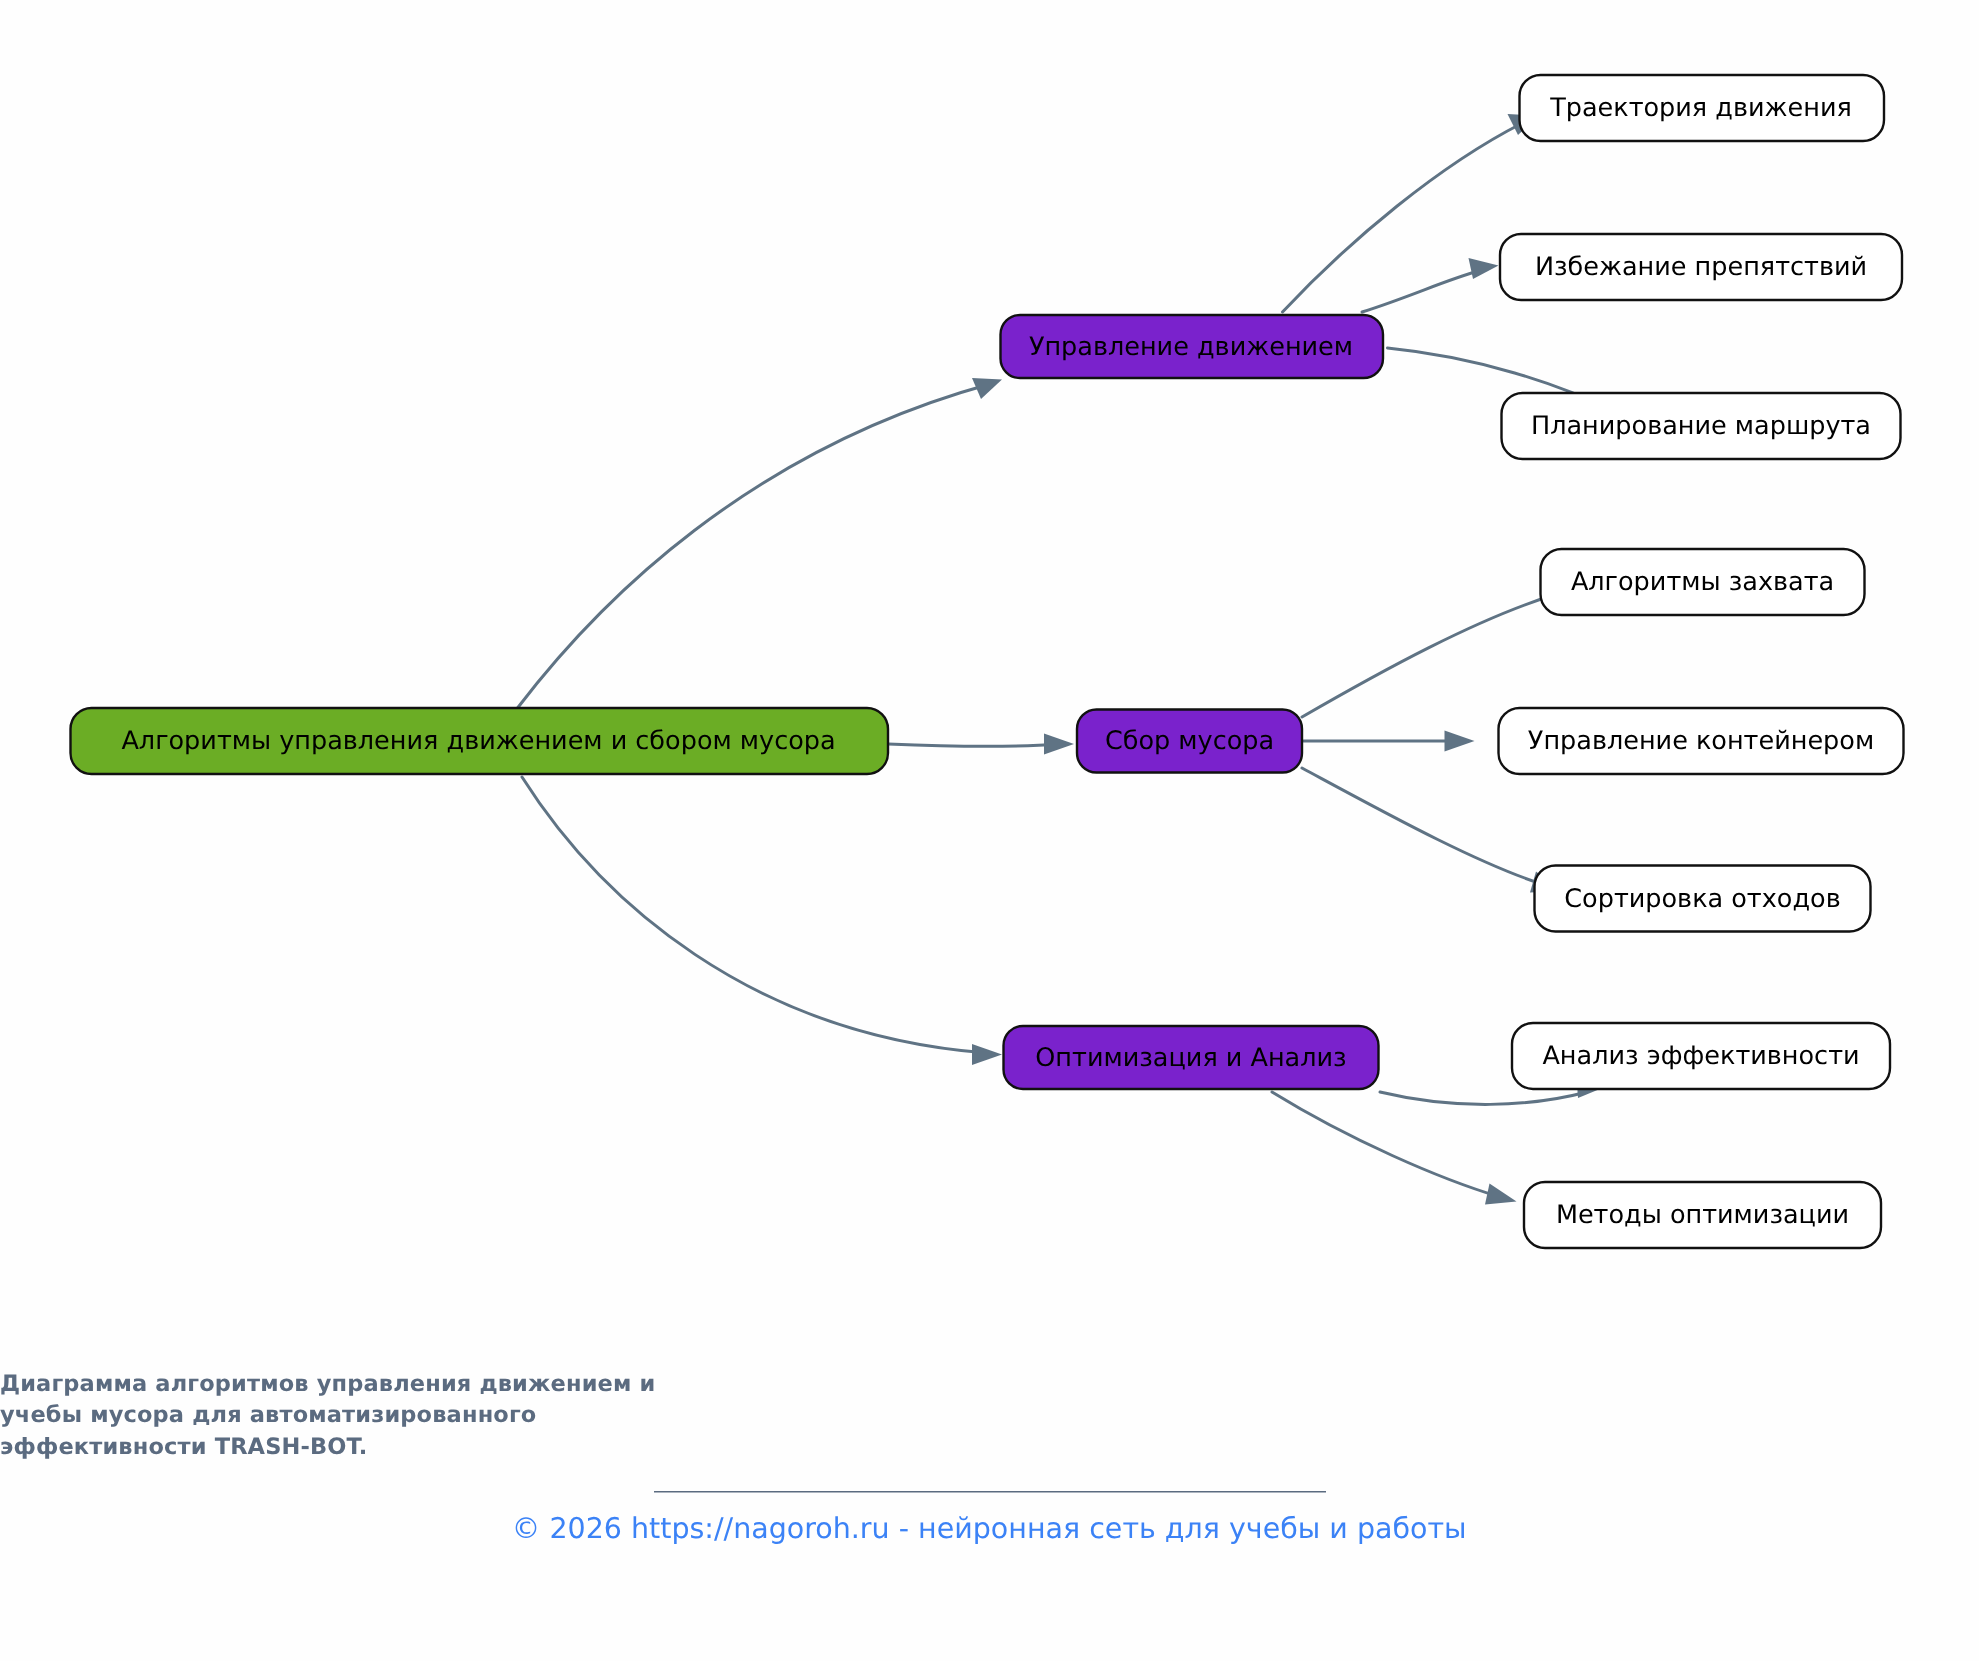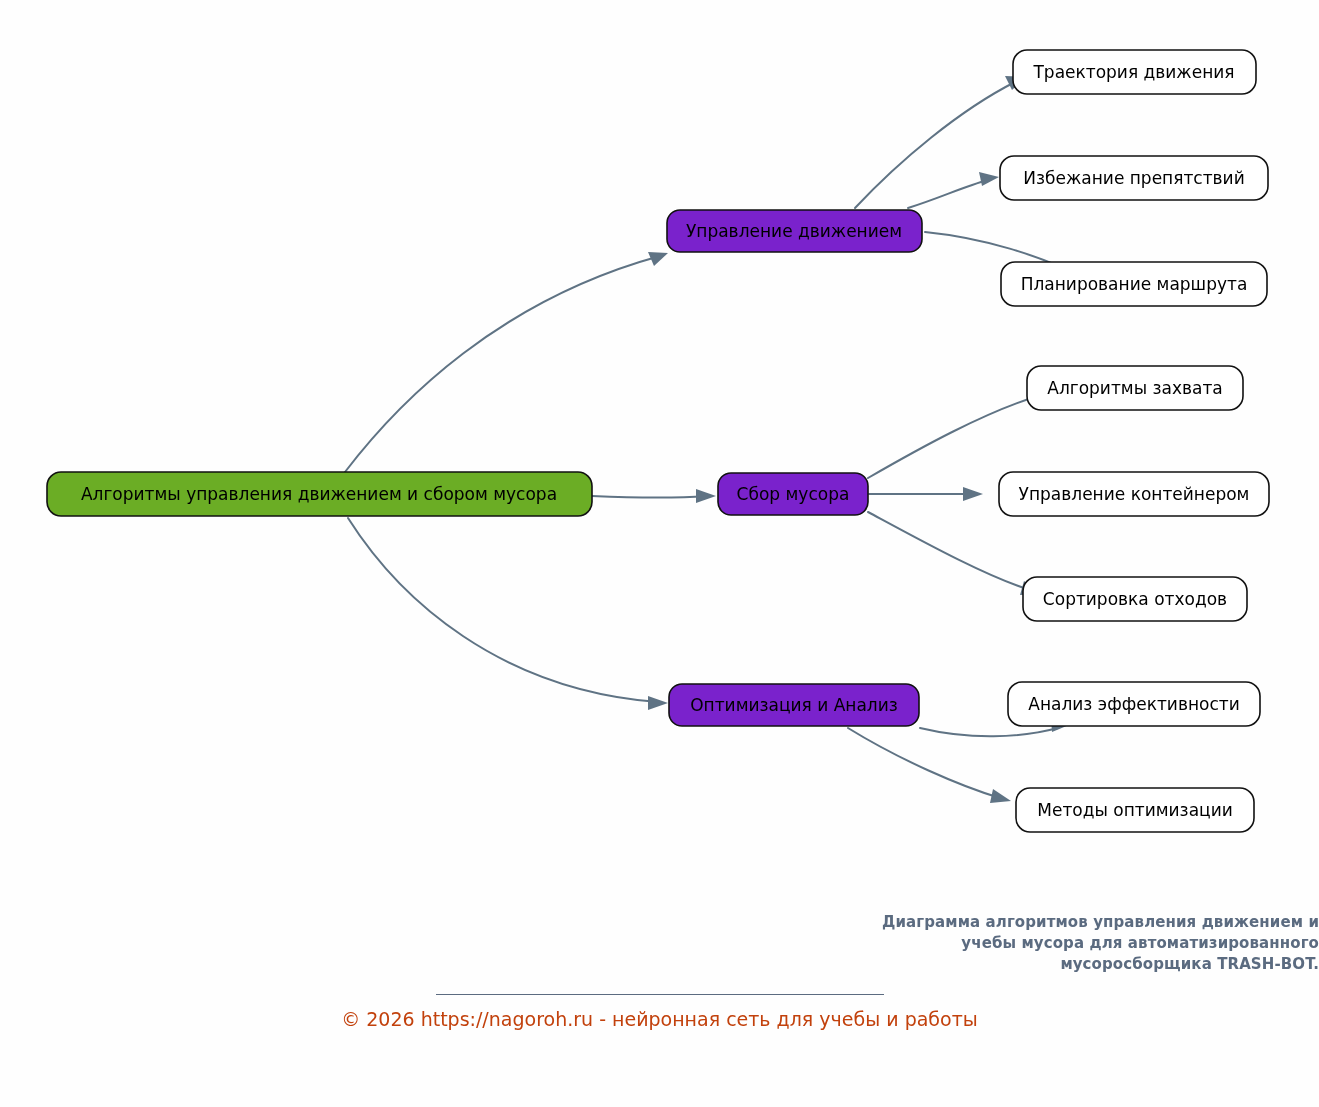--- a/index.html
+++ b/index.html
@@ -61,21 +61,21 @@
     stroke-linecap: round;
   }
   .edge-arrow {
     fill: #5f7384;
   }
   .caption-block {
     position: absolute;
     left: 0;
     right: 0;
     top: 912px;
-    text-align: right;
+    text-align: left;
   }
   .caption-line {
     font-family: "DejaVu Sans", "Liberation Sans", sans-serif;
     font-size: 15px;
     font-weight: bold;
     color: #5b6b80;
     line-height: 21px;
     letter-spacing: 0.1px;
   }
   .caption-divider {
@@ -85,21 +85,21 @@
     border-top: 1.5px solid #5b6b80;
   }
   .footer-line {
     position: absolute;
     left: 0;
     right: 0;
     top: 1008px;
     text-align: center;
     font-family: "DejaVu Sans", "Liberation Sans", sans-serif;
     font-size: 19px;
-    color: #c2410c;
+    color: #3b82f6;
   }
 </style>
 </head>
 <body>
 
 <div id="diagram-root">
 
   <svg id="mindmap-svg" viewBox="0 0 1319 1107">
 
     <g>
@@ -222,19 +222,19 @@
         <rect class="node-rect-leaf" x="1016" y="788" width="238" height="44" rx="14" ry="14"></rect>
         <text class="node-label node-label-leaf" x="1135" y="811">Методы оптимизации</text>
       </g>
 
     </g>
   </svg>
 
   <div class="caption-block">
     <div class="caption-line">Диаграмма алгоритмов управления движением и</div>
     <div class="caption-line">учебы мусора для автоматизированного</div>
-    <div class="caption-line">мусоросборщика TRASH-BOT.</div>
+    <div class="caption-line">эффективности TRASH-BOT.</div>
     <div class="caption-divider"></div>
   </div>
 
   <div class="footer-line">© 2026 https://nagoroh.ru - нейронная сеть для учебы и работы</div>
 
 </div>
 
 </body></html>

